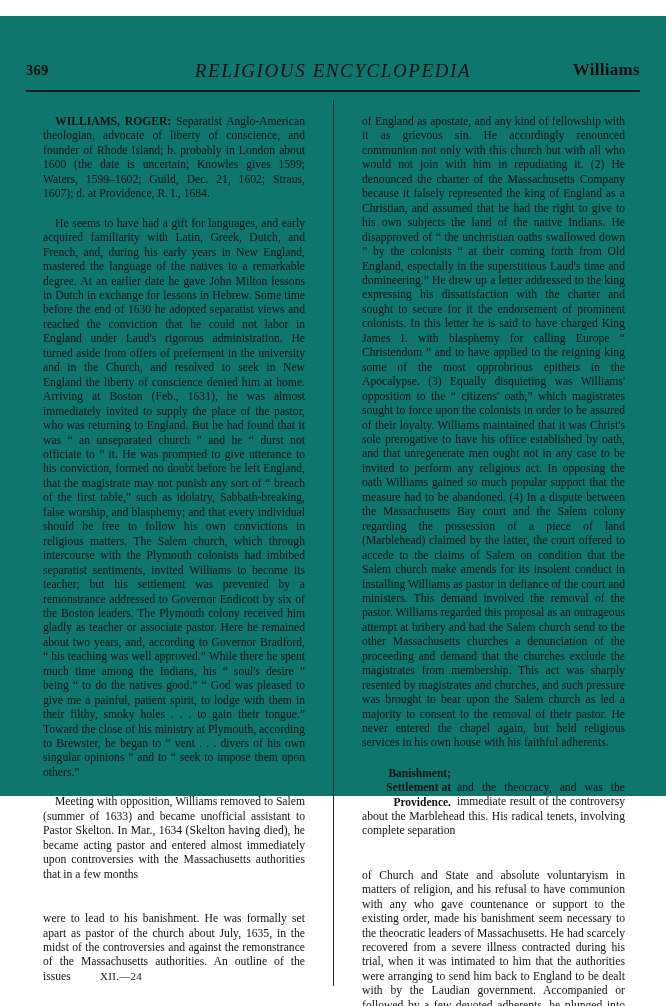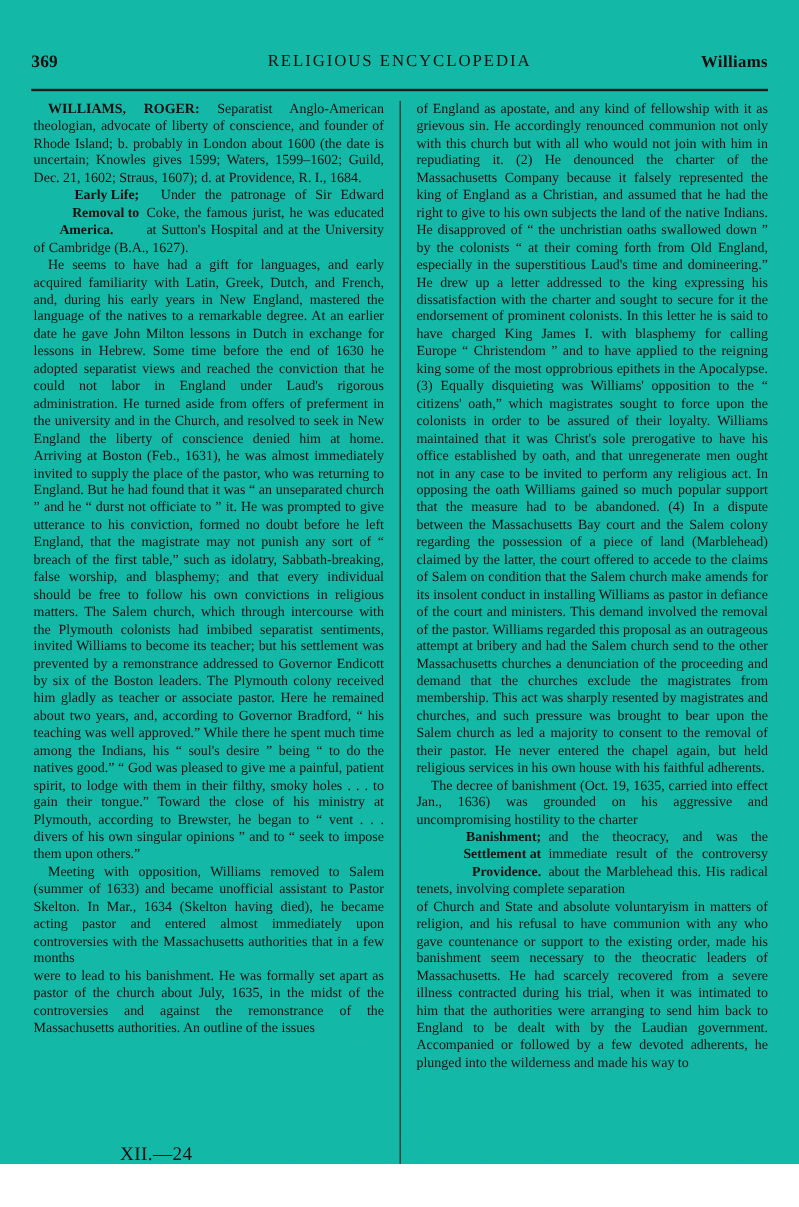--- a/index.html
+++ b/index.html
@@ -10,55 +10,56 @@
   body {
     width: 666px;
     height: 1006px;
     overflow: hidden;
     font-family: "Liberation Serif", "DejaVu Serif", serif;
     color: #121212;
     position: relative;
   }
   #page {
     position: absolute;
-    left: 0; top: 0;
+    left: 0; top: 16px;
     width: 666px;
-    height: 970px;
-    background: #14b8a6;
+    height: 780px;
+    background: #0f766e;
   }
 
   
   #running-head {
     position: absolute;
     left: 26px;
     top: 44px;
     width: 614px;
     height: 22px;
     display: flex;
     align-items: baseline;
     justify-content: space-between;
   }
   #page-number {
     font-weight: bold;
     font-size: 14.5px;
     letter-spacing: 0.2px;
     color: #0d0d0d;
   }
   #head-title {
-    font-size: 14px;
+    font-size: 19px;
     letter-spacing: 1.6px;
     color: #111;
     position: absolute;
     left: 50%;
     transform: translateX(-50%);
     white-space: nowrap;
+    font-style: italic;
   }
   #head-folio {
     font-weight: bold;
-    font-size: 14px;
+    font-size: 17px;
     letter-spacing: 0.3px;
     color: #0d0d0d;
   }
 
   
   #head-rule {
     position: absolute;
     left: 26px;
     top: 74px;
     width: 614px;
@@ -84,21 +85,21 @@
     line-height: 14.45px;
     text-align: justify;
     text-justify: inter-word;
     color: #101010;
     hyphens: none;
   }
   #col-left  { left: 28px;  width: 292px; }
   #col-right { left: 347px; width: 293px; }
 
   .column p {
-    margin: 0;
+    margin: 15px;
     text-align: justify;
   }
   .para-indent { text-indent: 12px; }
   .no-indent   { text-indent: 0; }
 
   
   .sidenote-block { overflow: hidden; }
   .sidenote {
     float: left;
     width: 88px;
@@ -112,21 +113,21 @@
   .sidenote .sn-line { display: block; white-space: nowrap; }
   .sidenote .sn-line.r { text-align: right; }
 
   .entry-head { font-weight: bold; }
 
   
   #signature {
     position: absolute;
     left: 100px;
     top: 954px;
-    font-size: 16px;
+    font-size: 11px;
     letter-spacing: 0.3px;
     color: #111;
   }
 
   
   #grain {
     position: absolute;
     left: 0; top: 0;
     width: 666px; height: 1006px;
     pointer-events: none;
@@ -149,44 +150,35 @@
     <span id="head-folio">Williams</span>
   </div>
 
   <div id="head-rule"></div>
   <div id="col-divider"></div>
 
   <div id="col-left" class="column">
 
     <p class="para-indent"><span class="entry-head">WILLIAMS, ROGER:</span><span> Separatist Anglo-American theologian, advocate of liberty of conscience, and founder of Rhode Island; b. probably in London about 1600 (the date is uncertain; Knowles gives 1599; Waters, 1599–1602; Guild, Dec. 21, 1602; Straus, 1607); d. at Providence, R. I., 1684.</span></p>
 
-    <div class="sidenote-block">
-      <div class="sidenote">
-        <span class="sn-line r">Early Life;</span>
-        <span class="sn-line r">Removal to</span>
-        <span class="sn-line">America.</span>
-      </div>
-      <p class="para-indent">Under the patronage of Sir Edward Coke, the famous jurist, he was educated at Sutton's Hospital and at the University of Cambridge (B.A., 1627).</p>
-    </div>
 
     <p class="para-indent">He seems to have had a gift for languages, and early acquired familiarity with Latin, Greek, Dutch, and French, and, during his early years in New England, mastered the language of the natives to a remarkable degree. At an earlier date he gave John Milton lessons in Dutch in exchange for lessons in Hebrew. Some time before the end of 1630 he adopted separatist views and reached the conviction that he could not labor in England under Laud's rigorous administration. He turned aside from offers of preferment in the university and in the Church, and resolved to seek in New England the liberty of conscience denied him at home. Arriving at Boston (Feb., 1631), he was almost immediately invited to supply the place of the pastor, who was returning to England. But he had found that it was “ an unseparated church ” and he “ durst not officiate to ” it. He was prompted to give utterance to his conviction, formed no doubt before he left England, that the magistrate may not punish any sort of “ breach of the first table,” such as idolatry, Sabbath-breaking, false worship, and blasphemy; and that every individual should be free to follow his own convictions in religious matters. The Salem church, which through intercourse with the Plymouth colonists had imbibed separatist sentiments, invited Williams to become its teacher; but his settlement was prevented by a remonstrance addressed to Governor Endicott by six of the Boston leaders. The Plymouth colony received him gladly as teacher or associate pastor. Here he remained about two years, and, according to Governor Bradford, “ his teaching was well approved.” While there he spent much time among the Indians, his “ soul's desire ” being “ to do the natives good.” “ God was pleased to give me a painful, patient spirit, to lodge with them in their filthy, smoky holes . . . to gain their tongue.” Toward the close of his ministry at Plymouth, according to Brewster, he began to “ vent . . . divers of his own singular opinions ” and to “ seek to impose them upon others.”</p>
 
     <p class="para-indent">Meeting with opposition, Williams removed to Salem (summer of 1633) and became unofficial assistant to Pastor Skelton. In Mar., 1634 (Skelton having died), he became acting pastor and entered almost immediately upon controversies with the Massachusetts authorities that in a few months</p>
 
     <div class="sidenote-block">
       <p class="no-indent">were to lead to his banishment. He was formally set apart as pastor of the church about July, 1635, in the midst of the controversies and against the remonstrance of the Massachusetts authorities. An outline of the issues</p>
     </div>
 
   </div>
 
   <div id="col-right" class="column">
 
     <p class="no-indent">of England as apostate, and any kind of fellowship with it as grievous sin. He accordingly renounced communion not only with this church but with all who would not join with him in repudiating it. (2) He denounced the charter of the Massachusetts Company because it falsely represented the king of England as a Christian, and assumed that he had the right to give to his own subjects the land of the native Indians. He disapproved of “ the unchristian oaths swallowed down ” by the colonists “ at their coming forth from Old England, especially in the superstitious Laud's time and domineering.” He drew up a letter addressed to the king expressing his dissatisfaction with the charter and sought to secure for it the endorsement of prominent colonists. In this letter he is said to have charged King James I. with blasphemy for calling Europe “ Christendom ” and to have applied to the reigning king some of the most opprobrious epithets in the Apocalypse. (3) Equally disquieting was Williams' opposition to the “ citizens' oath,” which magistrates sought to force upon the colonists in order to be assured of their loyalty. Williams maintained that it was Christ's sole prerogative to have his office established by oath, and that unregenerate men ought not in any case to be invited to perform any religious act. In opposing the oath Williams gained so much popular support that the measure had to be abandoned. (4) In a dispute between the Massachusetts Bay court and the Salem colony regarding the possession of a piece of land (Marblehead) claimed by the latter, the court offered to accede to the claims of Salem on condition that the Salem church make amends for its insolent conduct in installing Williams as pastor in defiance of the court and ministers. This demand involved the removal of the pastor. Williams regarded this proposal as an outrageous attempt at bribery and had the Salem church send to the other Massachusetts churches a denunciation of the proceeding and demand that the churches exclude the magistrates from membership. This act was sharply resented by magistrates and churches, and such pressure was brought to bear upon the Salem church as led a majority to consent to the removal of their pastor. He never entered the chapel again, but held religious services in his own house with his faithful adherents.</p>
 
-    <p class="para-indent">The decree of banishment (Oct. 19, 1635, carried into effect Jan., 1636) was grounded on his aggressive and uncompromising hostility to the charter</p>
 
     <div class="sidenote-block">
       <div class="sidenote wide">
         <span class="sn-line r">Banishment;</span>
         <span class="sn-line r">Settlement at</span>
         <span class="sn-line r">Providence.</span>
       </div>
       <p class="no-indent">and the theocracy, and was the immediate result of the controversy about the Marblehead this. His radical tenets, involving complete separation</p>
     </div>
 

